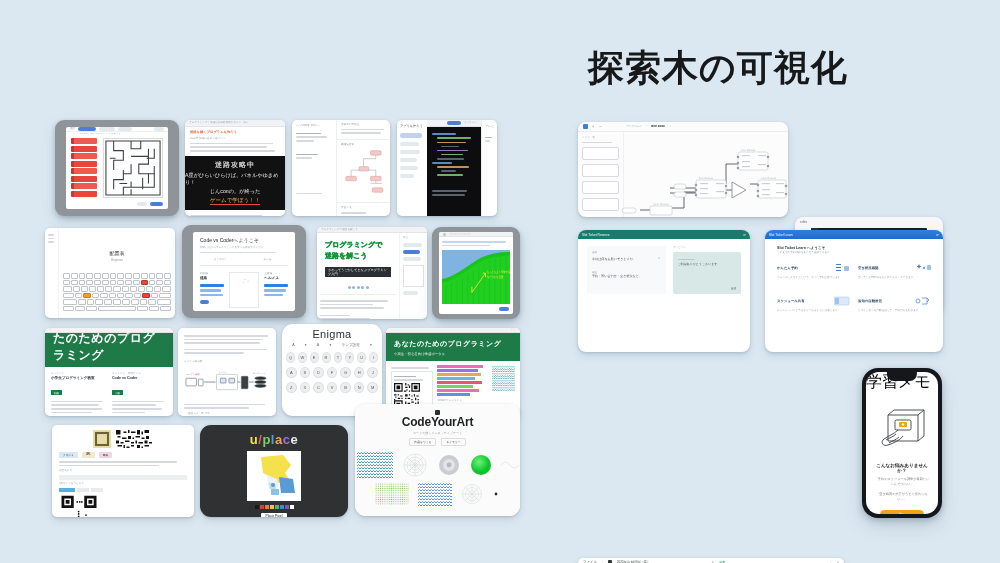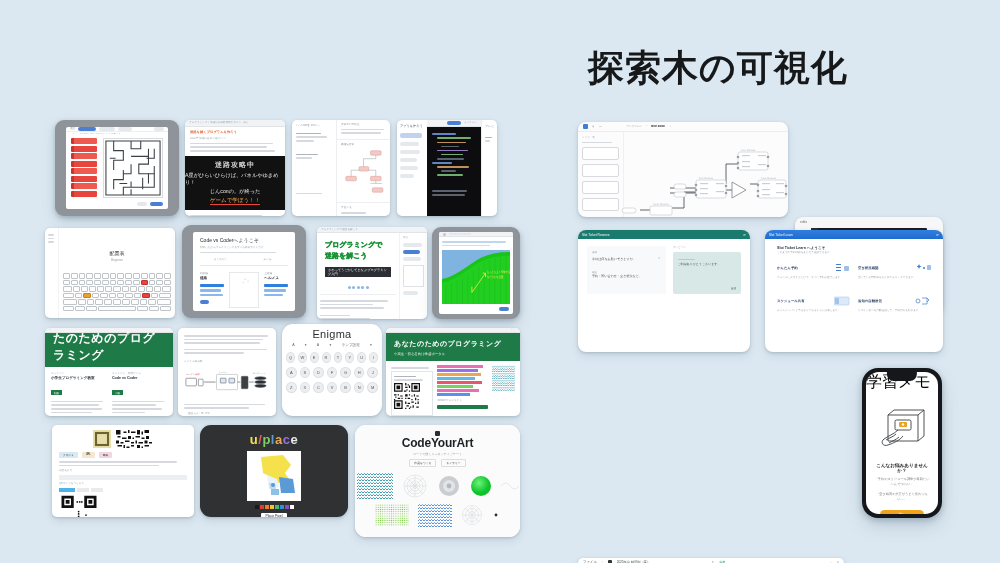--- a/index.html
+++ b/index.html
@@ -756,21 +756,21 @@
       <span class="sw" style="background:#f07b2a"></span>
       <span class="sw" style="background:#f4c430"></span>
       <span class="sw" style="background:#49b675"></span>
       <span class="sw" style="background:#2f8fd8"></span>
       <span class="sw" style="background:#7a4fd0"></span>
       <span class="sw" style="background:#ffffff"></span>
     </div>
     <div class="pbtn">Place Pixel</div>
   </div>
 
-  <div class="card rnd" style="left:355px;top:425px;width:165px;height:112px;">
+  <div class="card rnd" style="left:355px;top:404px;width:165px;height:112px;">
     <div class="cya">
       <div style="width:5px;height:5px;background:#2b2f33;border-radius:1px"></div>
       <div class="t">CodeYourArt</div>
       <div class="sb">コードで描くジェネラティブアート</div>
       <div class="btns">
         <span class="cb">作品をつくる</span>
         <span class="cb">ギャラリー</span>
       </div>
       <div class="artrow">
         <svg width="36" height="28" viewBox="0 0 36 28">

